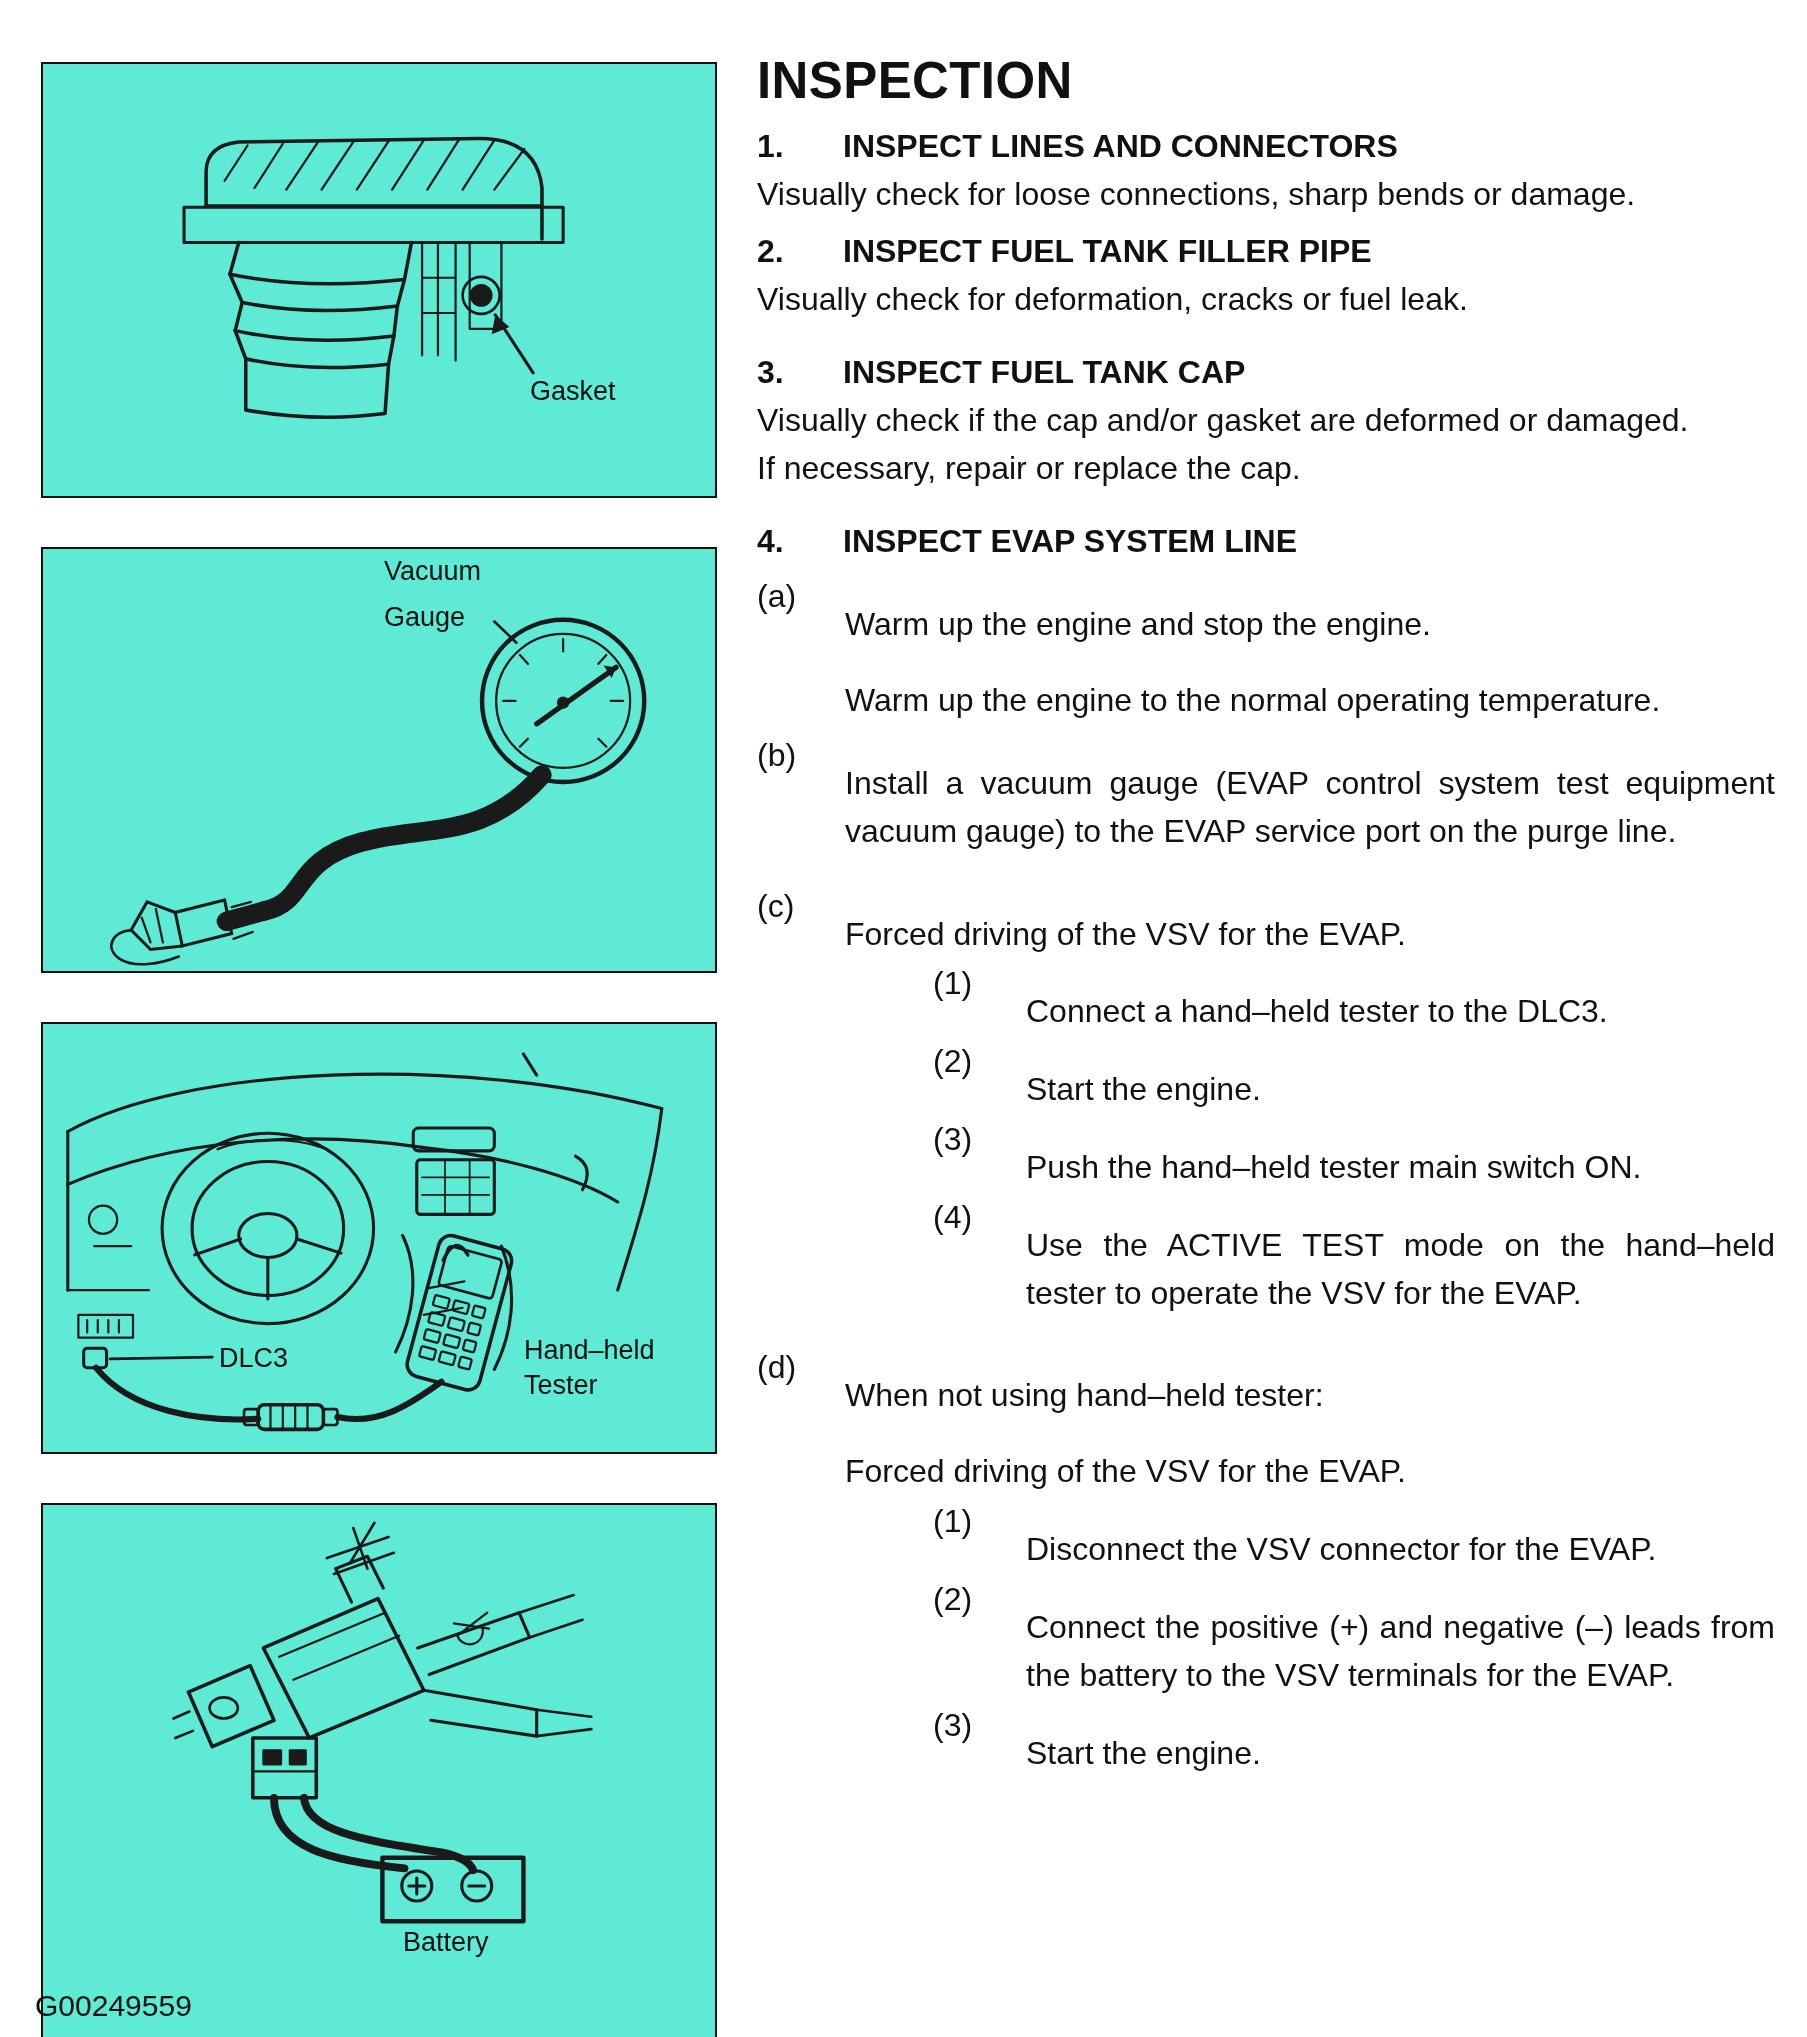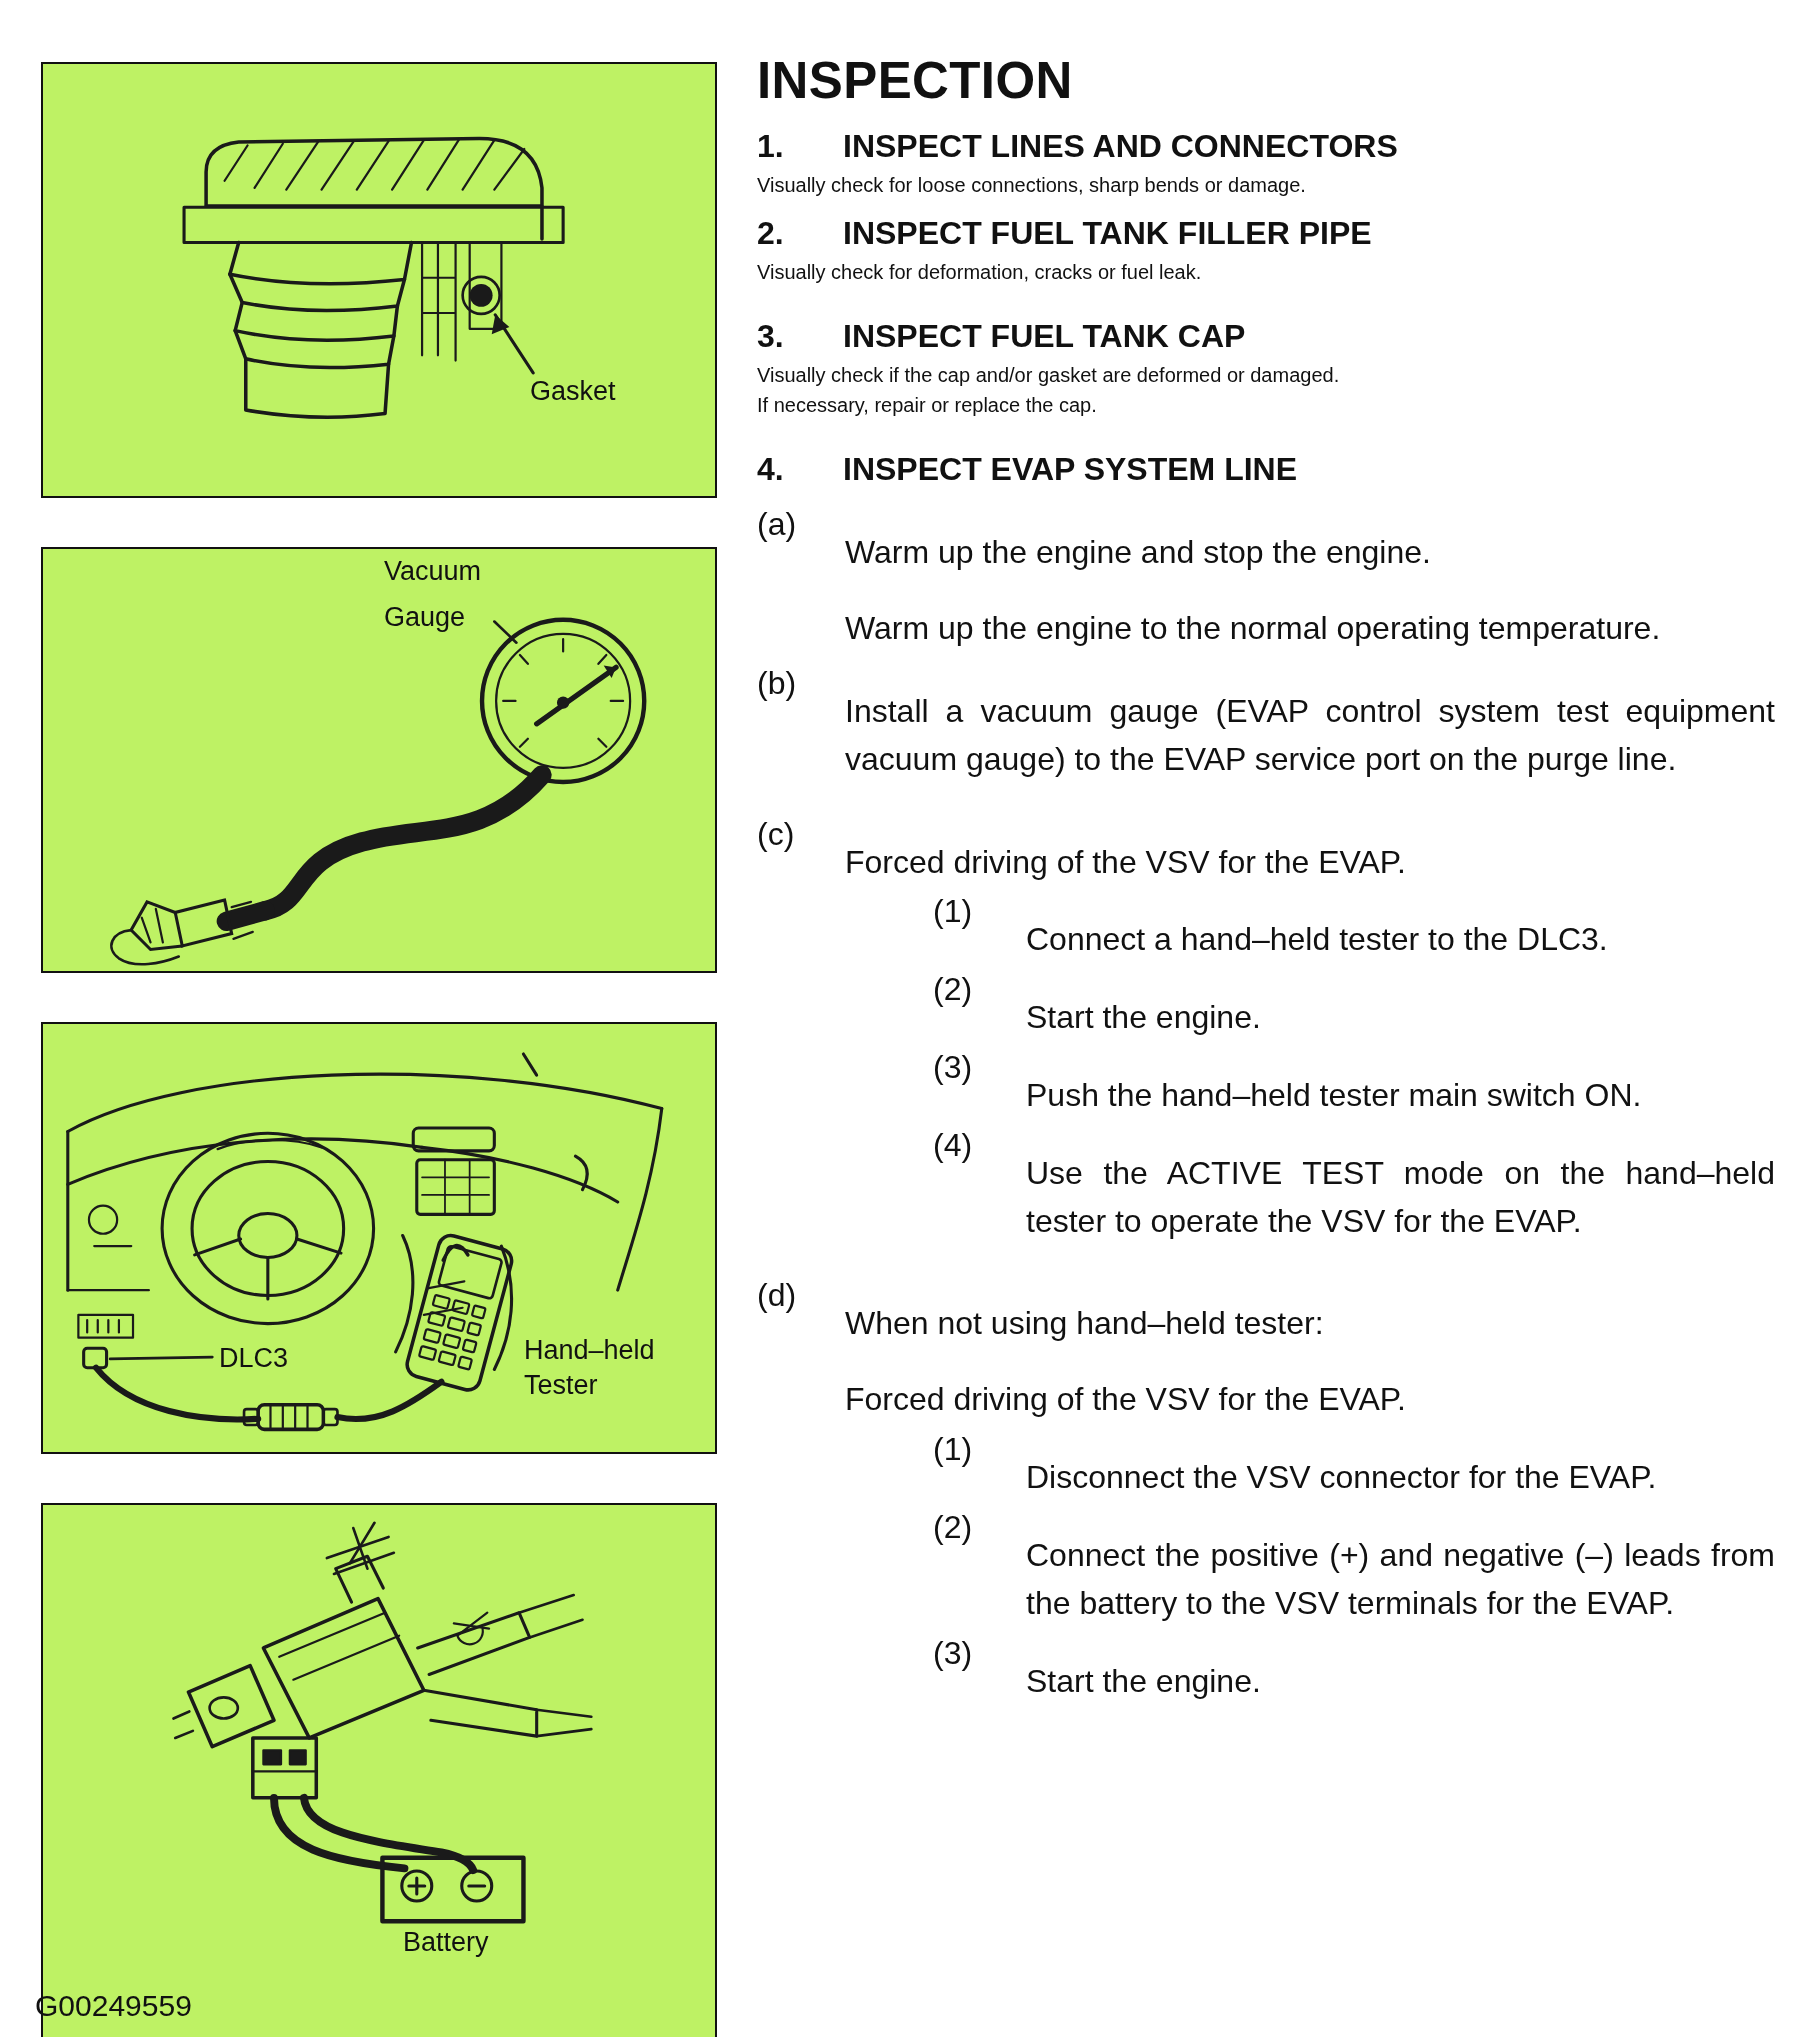--- a/index.html
+++ b/index.html
@@ -2,34 +2,34 @@
 <html style="font-size:14px"><head>
 <meta charset="utf-8">
 <style>
   * { box-sizing: border-box; margin: 0; padding: 0; }
   html, body { background: #ffffff; }
   body { font-family: "Liberation Sans", sans-serif; color: #111; }
   .page { position: relative; width: 1808px; height: 2037px; background: #ffffff; overflow: hidden; }
 
   
   .figcol { position: absolute; left: 41px; top: 62px; width: 676px; }
-  .figbox { position: relative; border: 2.6px solid #111; background: #bef264; margin-bottom: 49px; }
+  .figbox { position: relative; border: 2.6px solid #111; background: #5eead4; margin-bottom: 49px; }
   .figbox svg { display: block; }
   .fig-label { position: absolute; font-size: 27px; line-height: 1.15; color: #111; white-space: nowrap; }
   .figcode { position: absolute; left: 35px; top: 1989px; font-size: 30px; color: #111; }
 
   
   .textcol { position: absolute; left: 757px; top: 51px; width: 1018px; }
   .title { font-size: 51px; font-weight: bold; letter-spacing: 0.4px; margin-bottom: 12.4px; }
   .step { margin-top: 8.8px; }
   .step.mt-lg { margin-top: 25px; }
   .step-head { display: flex; font-weight: bold; font-size: 32px; line-height: 1.5; }
   .step-num { flex: 0 0 86px; }
   .step-title { flex: 1; }
-  .body-line { font-size: 20px; line-height: 1.5; text-align: justify; }
+  .body-line { font-size: 32px; line-height: 1.5; text-align: justify; }
   .sub { display: flex; font-size: 32px; line-height: 1.5; margin-top: 7px; }
   .sub.sub-gap { margin-top: 26.5px; }
   .sub-label { flex: 0 0 88px; }
   .sub-content { flex: 1; }
   .sub-content p { text-align: justify; margin-top: 28px; }
   .item { display: flex; margin-left: 88px; margin-top: 1.8px; }
   .item-label { flex: 0 0 93px; }
   .item-text { flex: 1; text-align: justify; }
 </style>
 </head>

